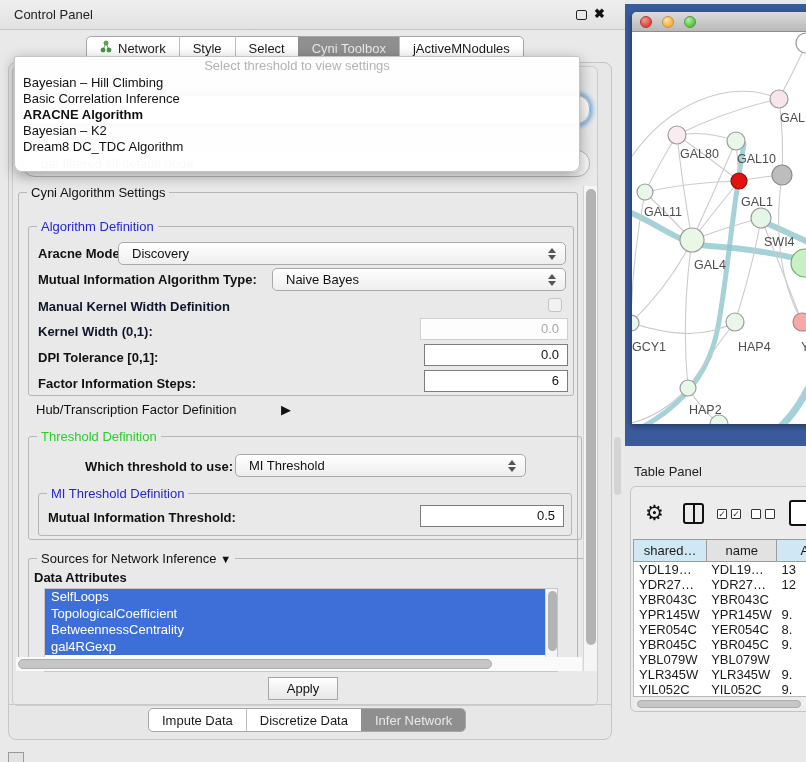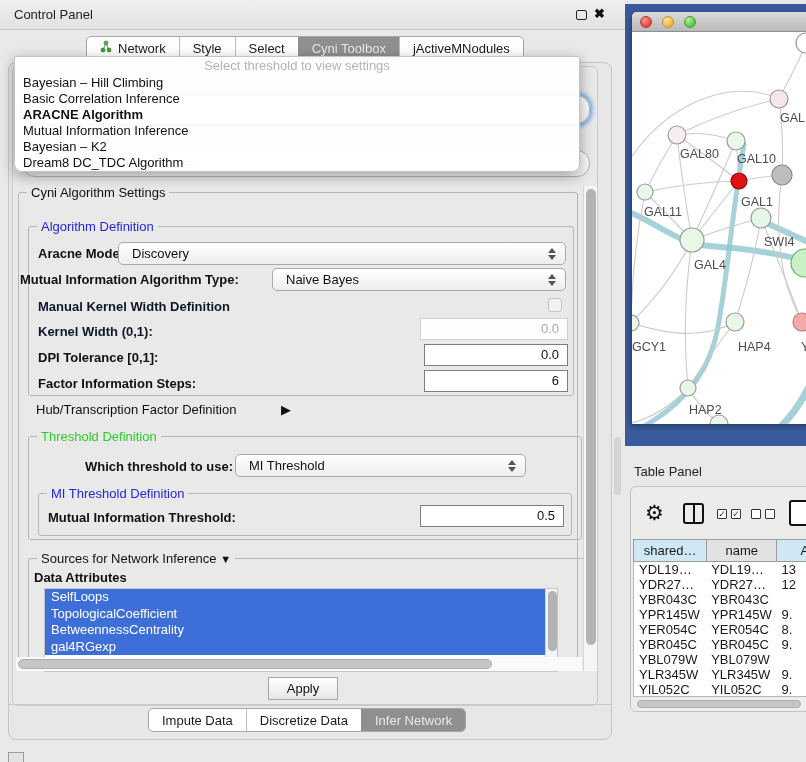--- a/index.html
+++ b/index.html
@@ -196,21 +196,21 @@
     <span class="group-title t-blue">Algorithm Definition</span>
   </div>
   <span class="lbl" style="left:38px; top:246px;">Aracne Mode:</span>
   <div class="combo" style="left:118px; top:242px; width:448px;">
     <span>Discovery</span>
     <span class="spinner">
         <i class="up"></i>
         <i class="dn"></i>
       </span>
   </div>
-  <span class="lbl" style="left:20px; top:272px;">Mutual Information Algorithm Type:</span>
+  <span class="lbl" style="left:38px; top:272px;">Mutual Information Algorithm Type:</span>
   <div class="combo" style="left:272px; top:268px; width:294px;">
     <span>Naive Bayes</span>
     <span class="spinner">
         <i class="up"></i>
         <i class="dn"></i>
       </span>
   </div>
   <span class="lbl dis" style="left:38px; top:299px;">Manual Kernel Width Definition</span>
   <div class="chk" style="left:548px; top:298px;"></div>
   <span class="lbl dis" style="left:38px; top:324px;">Kernel Width (0,1):</span>
@@ -289,21 +289,20 @@
         <span>Infer Network</span>
       </div>
   </div>
 
   <div class="popup">
     <div class="popup-head">Select threshold to view settings</div>
     <div id="dd-options">
         <div class="dd-item">Bayesian – Hill Climbing</div>
         <div class="dd-item">Basic Correlation Inference</div>
         <div class="dd-item bold">ARACNE Algorithm</div>
-        <div class="dd-item">Mutual Information Inference</div>
         <div class="dd-item">Bayesian – K2</div>
         <div class="dd-item">Dream8 DC_TDC Algorithm</div>
       </div>
   </div>
 
   <div class="corner-icon"></div>
 
   <div class="gap-thumb"></div>
   <div class="desktop">
     <div class="netwin">

